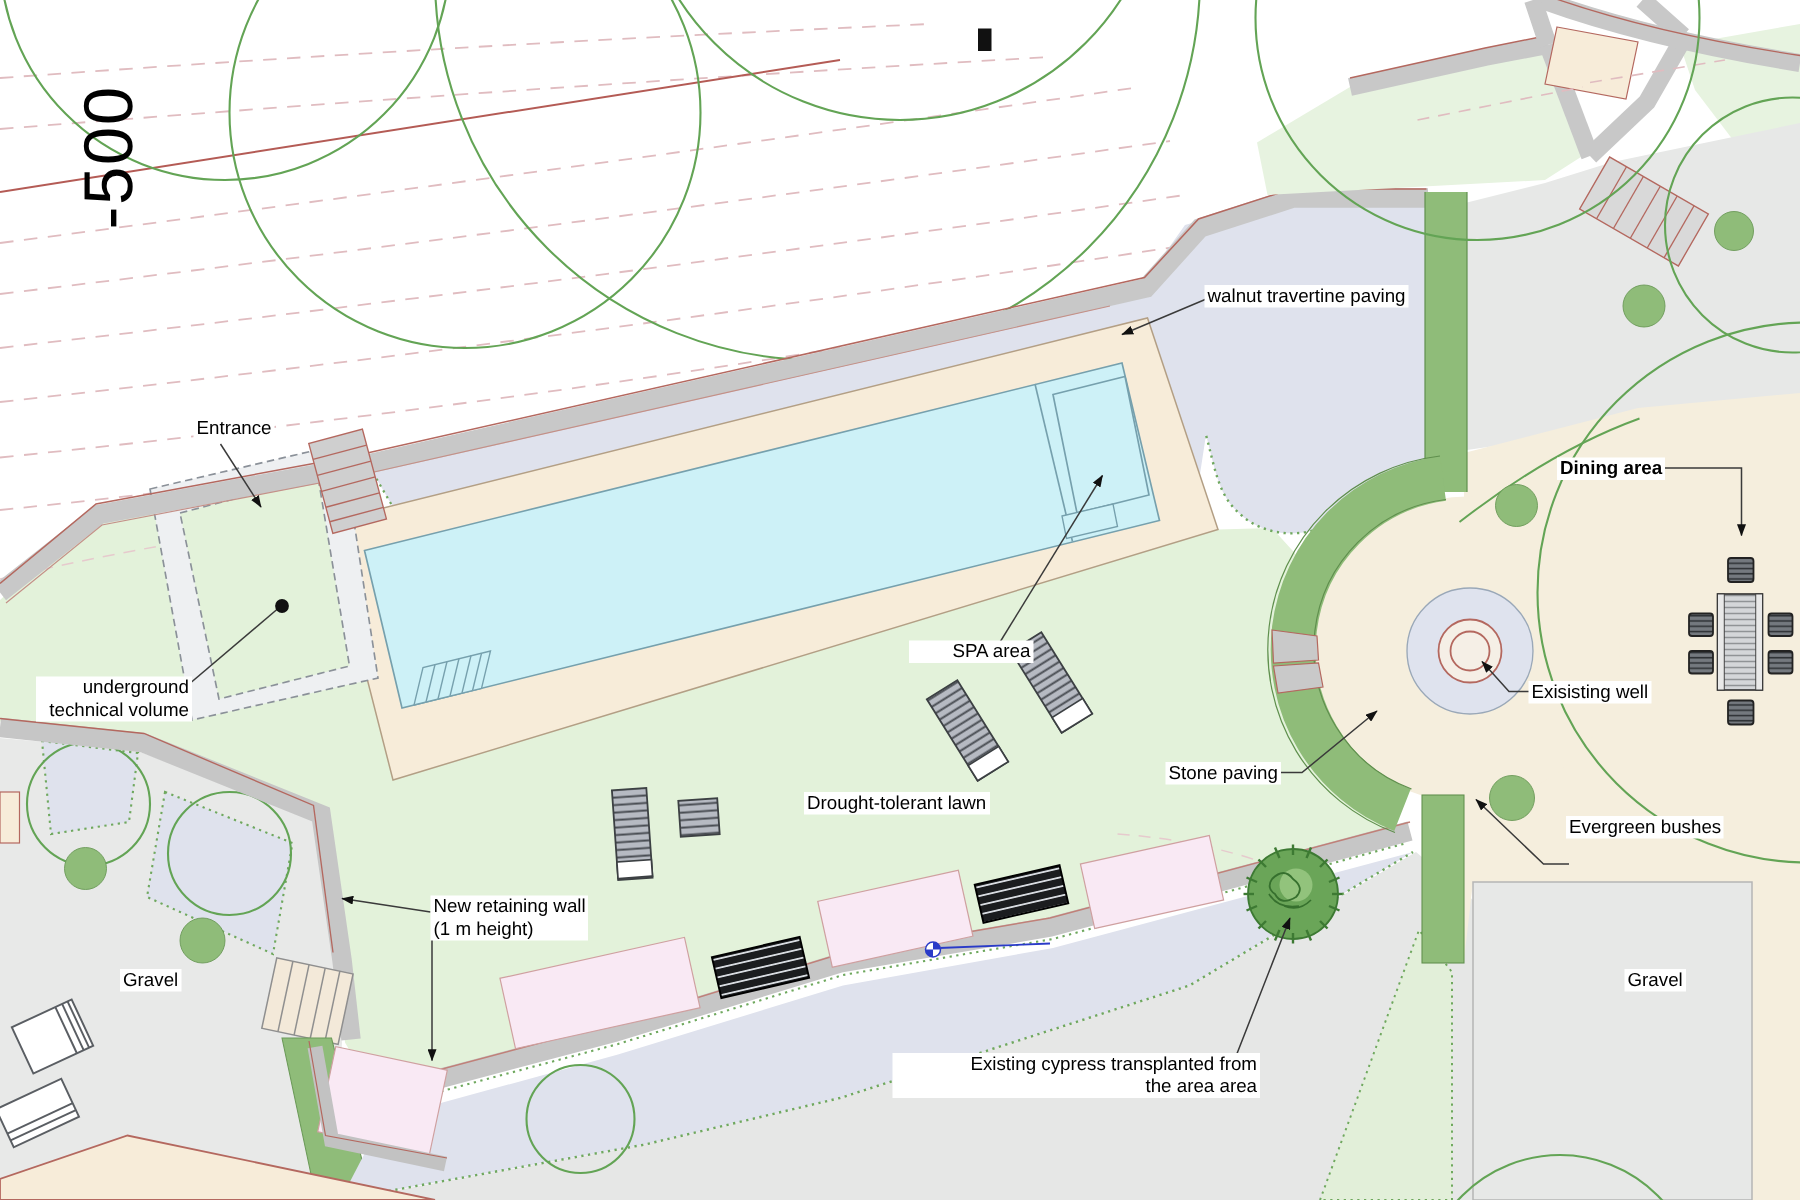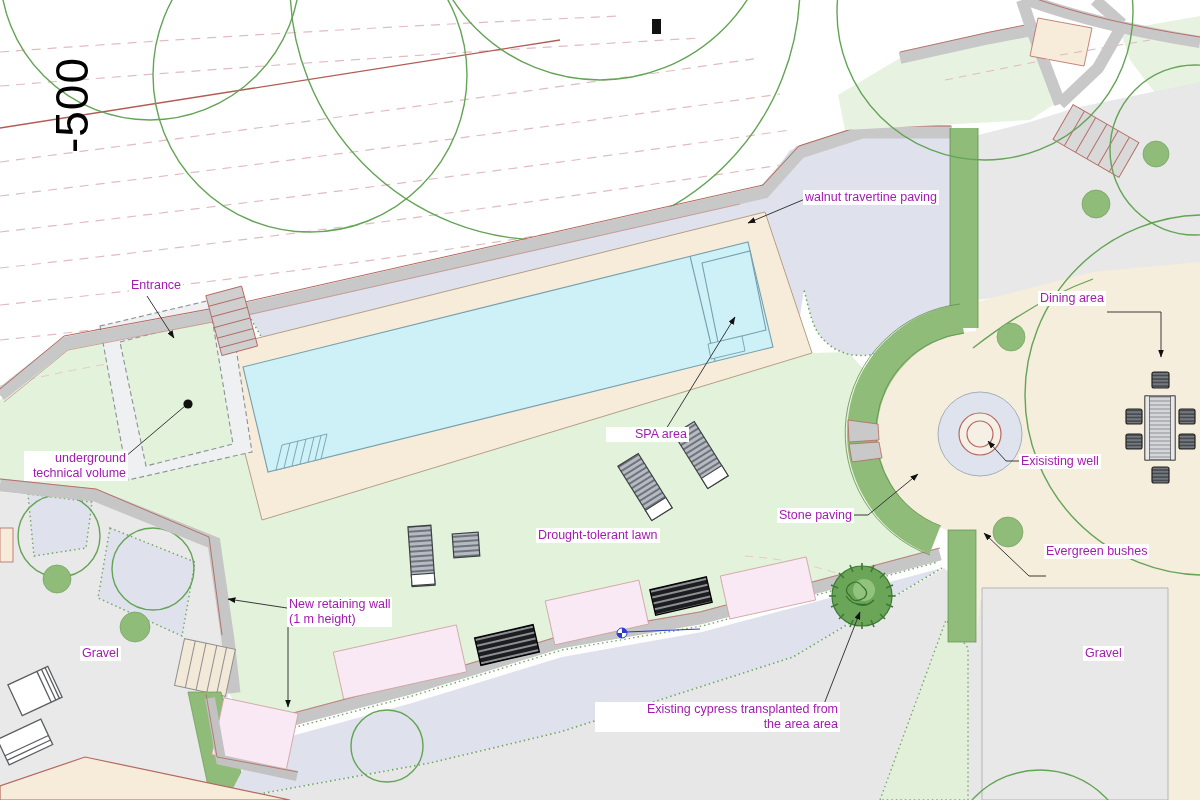--- a/index.html
+++ b/index.html
@@ -1,19 +1,19 @@
 <!DOCTYPE html>
 <html><head>
 <meta charset="utf-8">
 <style>
   html,body{margin:0;padding:0;background:#fff;}
   #stage{position:relative;width:1200px;height:800px;overflow:hidden;background:#ffffff;
          font-family:"Liberation Sans",sans-serif;}
   #plan-svg{position:absolute;left:0;top:0;}
-  .lbl{position:absolute;background:#ffffff;color:#a21caf;font-size:12.5px;line-height:1.18;
+  .lbl{position:absolute;background:#ffffff;color:#000000;font-size:12.5px;line-height:1.18;
        padding:0 2px;white-space:nowrap;}
   .lbl.center{text-align:right;}
   .lbl.right{text-align:right;}
   #elevation-label{position:absolute;left:-14px;top:82px;width:164px;height:46px;
        font-size:46px;font-weight:500;color:#000;text-align:center;background:transparent;
        transform:rotate(-90deg);letter-spacing:1px;}
 </style>
 </head>
 <body>
 
@@ -337,21 +337,21 @@
 
 <div class="lbl" style="left:129px;top:278px;">Entrance</div>
 <div class="lbl" style="left:803px;top:190px;">walnut travertine paving</div>
 <div class="lbl center" style="left:24px;top:451px;width:100px;">
   <div>underground</div>
   <div>technical volume</div>
 </div>
 <div class="lbl" style="left:606px;top:427px;padding-left:29px;">SPA area</div>
 <div class="lbl" style="left:536px;top:528px;">Drought-tolerant lawn</div>
 <div class="lbl" style="left:777px;top:508px;">Stone paving</div>
-<div class="lbl" style="left:1038px;top:291px;">Dining area</div>
+<div class="lbl" style="left:1038px;top:305px;font-weight:bold;">Dining area</div>
 <div class="lbl" style="left:1019px;top:454px;text-align:right;">Exisisting well</div>
 <div class="lbl" style="left:1044px;top:544px;">Evergreen bushes</div>
 <div class="lbl" style="left:287px;top:597px;">
   <div>New retaining wall</div>
   <div>(1 m height)</div>
 </div>
 <div class="lbl" style="left:80px;top:646px;">Gravel</div>
 <div class="lbl" style="left:1083px;top:646px;">Gravel</div>
 <div class="lbl right" style="left:595px;top:702px;width:203px;padding-left:40px;">
   <div>Existing cypress transplanted from</div>

